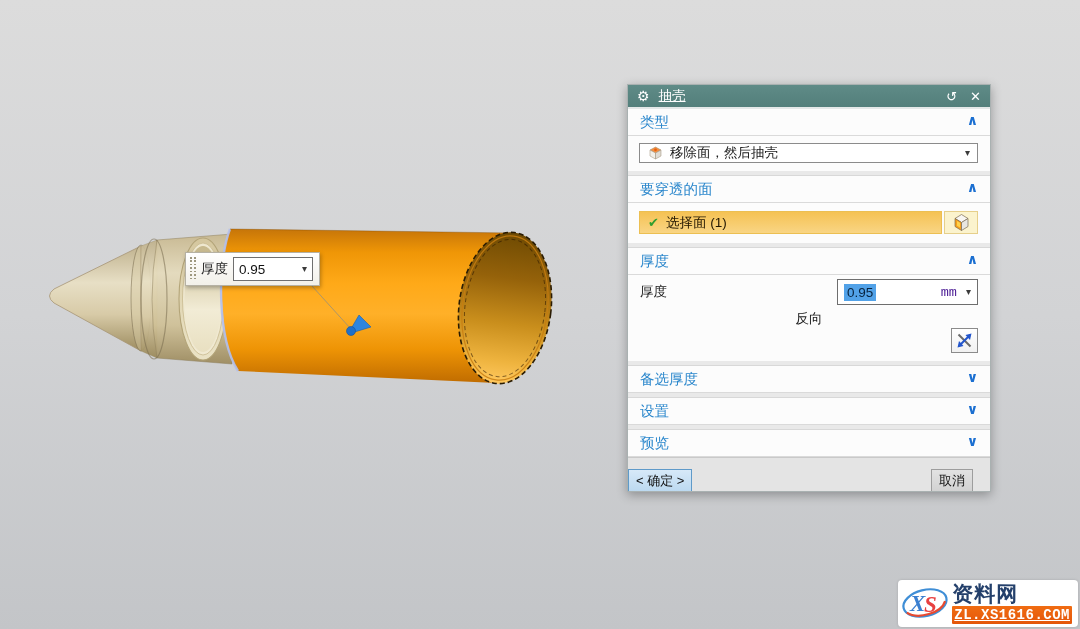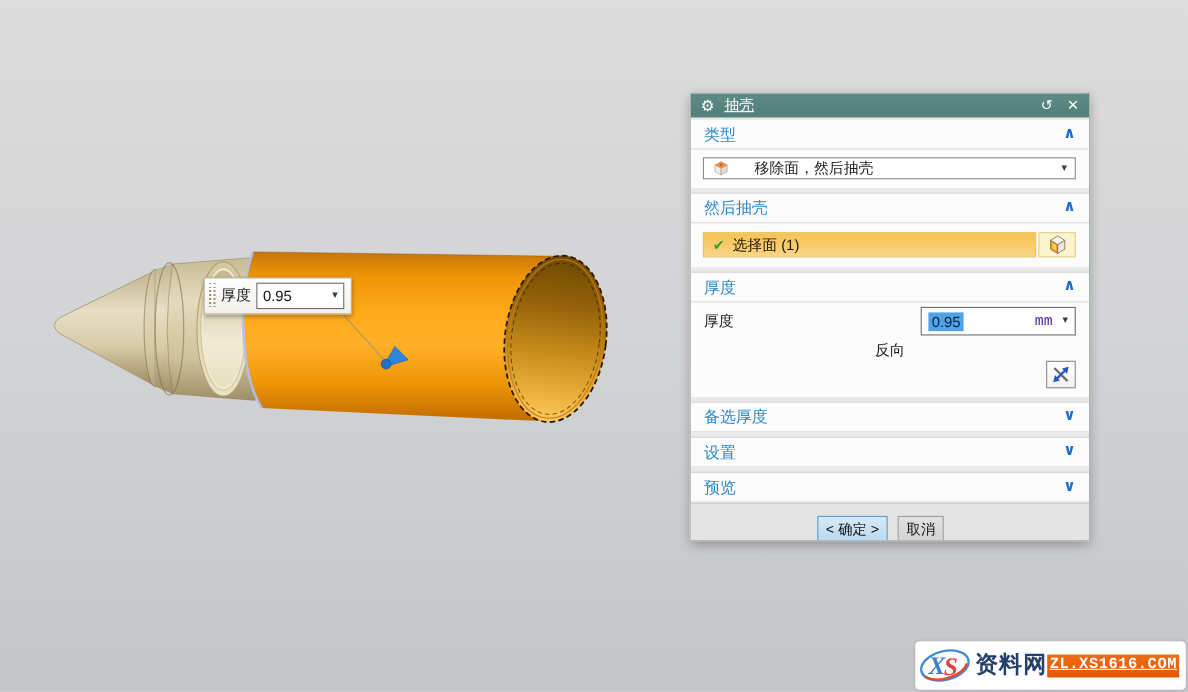--- a/index.html
+++ b/index.html
@@ -37,21 +37,21 @@
   .tb-right span { cursor:default; }
 
   .body { flex:1 1 auto; display:flex; flex-direction:column; overflow:hidden; }
   .sec-header { display:flex; align-items:flex-start; justify-content:space-between;
                 padding:4px 12px 3px 12px; border-bottom:1px solid #dadada;
                 color:#2b87cc; font-size:14.5px; }
   .chev { color:#1b6fd1; font-weight:bold; font-size:14px; line-height:1; }
   .gap { height:5px; background:#e9e9e9; border-bottom:1px solid #d8d8d8; flex:0 0 5px; }
 
   .combo { margin:7px 12px 8px 11px; height:27px; background:#fff;
-           border:1px solid #8b8b8b; display:flex; align-items:center; gap:22px;
+           border:1px solid #8b8b8b; display:flex; align-items:center; gap:6px;
            padding:0 7px; font-size:13.5px; color:#1a1a1a; }
   .combo .dd { margin-left:auto; }
 
   .sel-row { margin:8px 12px 9px 11px; height:31px; display:flex; gap:2px; }
   .sel-main { flex:1; display:flex; align-items:center; gap:7px; padding:0 8px;
               background:linear-gradient(180deg,#f5c254,#f9d584);
               border:1px solid #ecbf52; font-size:13.5px; color:#211600; }
   .sel-check { color:#2f9e2f; font-weight:bold; font-size:13px; }
   .sel-btn { flex:0 0 34px; background:#fbf3cd; border:1px solid #e6cf8a;
              display:flex; align-items:center; justify-content:center; }
@@ -64,34 +64,34 @@
   .val-sel { background:#52a2e8; color:#08233f; padding:1px 3px; }
   .unit { margin-left:auto; color:#4c1d95;font-family:Liberation Mono, monospace; }
   .unit-field .dd { margin-left:9px; }
   .rev-row { display:flex; align-items:center; padding:2px 12px 8px 12px;
              font-size:13.5px; color:#1a1a1a;flex-direction:column; }
   .icon-btn { margin-left:auto; width:27px; height:25px;
               background:linear-gradient(180deg,#fff,#f1f1f1); border:1px solid #8b8b8b;
               display:flex; align-items:center; justify-content:center; }
 
   .footer { margin-top:auto; flex:0 0 49px; background:#e4e4e4;
-            border-top:1px solid #c9c9c9; display:flex; justify-content:center;
+            border-top:1px solid #c9c9c9; display:flex; justify-content:space-between;
             align-items:flex-start; gap:9px; padding:11px 17px 0 0; }
   .footer button { height:23px; font-size:13px; padding:0 7px;
                    font-family:inherit; cursor:default; }
   .btn-ok { background:linear-gradient(180deg,#d7e9f8,#bcd9f0); border:1px solid #5f9ac9;
             color:#111; }
   .btn-cancel { background:linear-gradient(180deg,#e2e2e2,#d2d2d2); border:1px solid #9d9d9d;
                 color:#111; }
 
   
   .watermark { position:absolute; right:2px; bottom:2px; display:flex; align-items:center;
                gap:3px; background:#fff; border-radius:4px; padding:3px 6px 3px 3px;
                box-shadow:0 0 3px rgba(0,0,0,.15); }
-  .wm-text { display:flex; flex-direction:row; align-items:stretch; }
+  .wm-text { display:flex; flex-direction:column; align-items:stretch; }
   .wm-name { font-size:21px; font-weight:bold; color:#24406b; line-height:1.05;
              letter-spacing:1px; }
   .wm-url { margin-top:1px; background:linear-gradient(180deg,#f06c12,#e4560a); color:#fff;
             font-family:"Liberation Mono","DejaVu Sans Mono",monospace;
             font-size:14px; font-weight:bold; text-align:center; padding:1px 2px;
             letter-spacing:.5px; border-radius:1px;text-decoration:underline; }
 </style>
 </head>
 <body>
 
@@ -204,21 +204,21 @@
           <polygon points="3,5 8.5,8 8.5,14 3,11" fill="#f2efe8" stroke="#9a8a70" stroke-width="0.5"></polygon>
           <polygon points="8.5,8 14,5 14,11 8.5,14" fill="#e0dcd4" stroke="#9a8a70" stroke-width="0.5"></polygon>
           <circle cx="8.5" cy="4.8" r="1.4" fill="#e86010"></circle>
         </svg>
         <span>移除面，然后抽壳</span>
         <span class="dd">▾</span>
       </div>
       <div class="gap"></div>
 
       <div class="sec-header">
-        <span>然后抽壳</span>
+        <span>要穿透的面</span>
         <span class="chev">∧</span>
       </div>
       <div class="sel-row">
         <div class="sel-main">
           <span class="sel-check">✔</span>
           <span>选择面 (1)</span>
         </div>
         <div class="sel-btn">
           <svg width="21" height="21" viewBox="0 0 21 21">
             <polygon points="4,6.5 10.5,2.5 17,6.5 10.5,10.5" fill="#f8f6f2" stroke="#7a6a50" stroke-width="0.7"></polygon>

